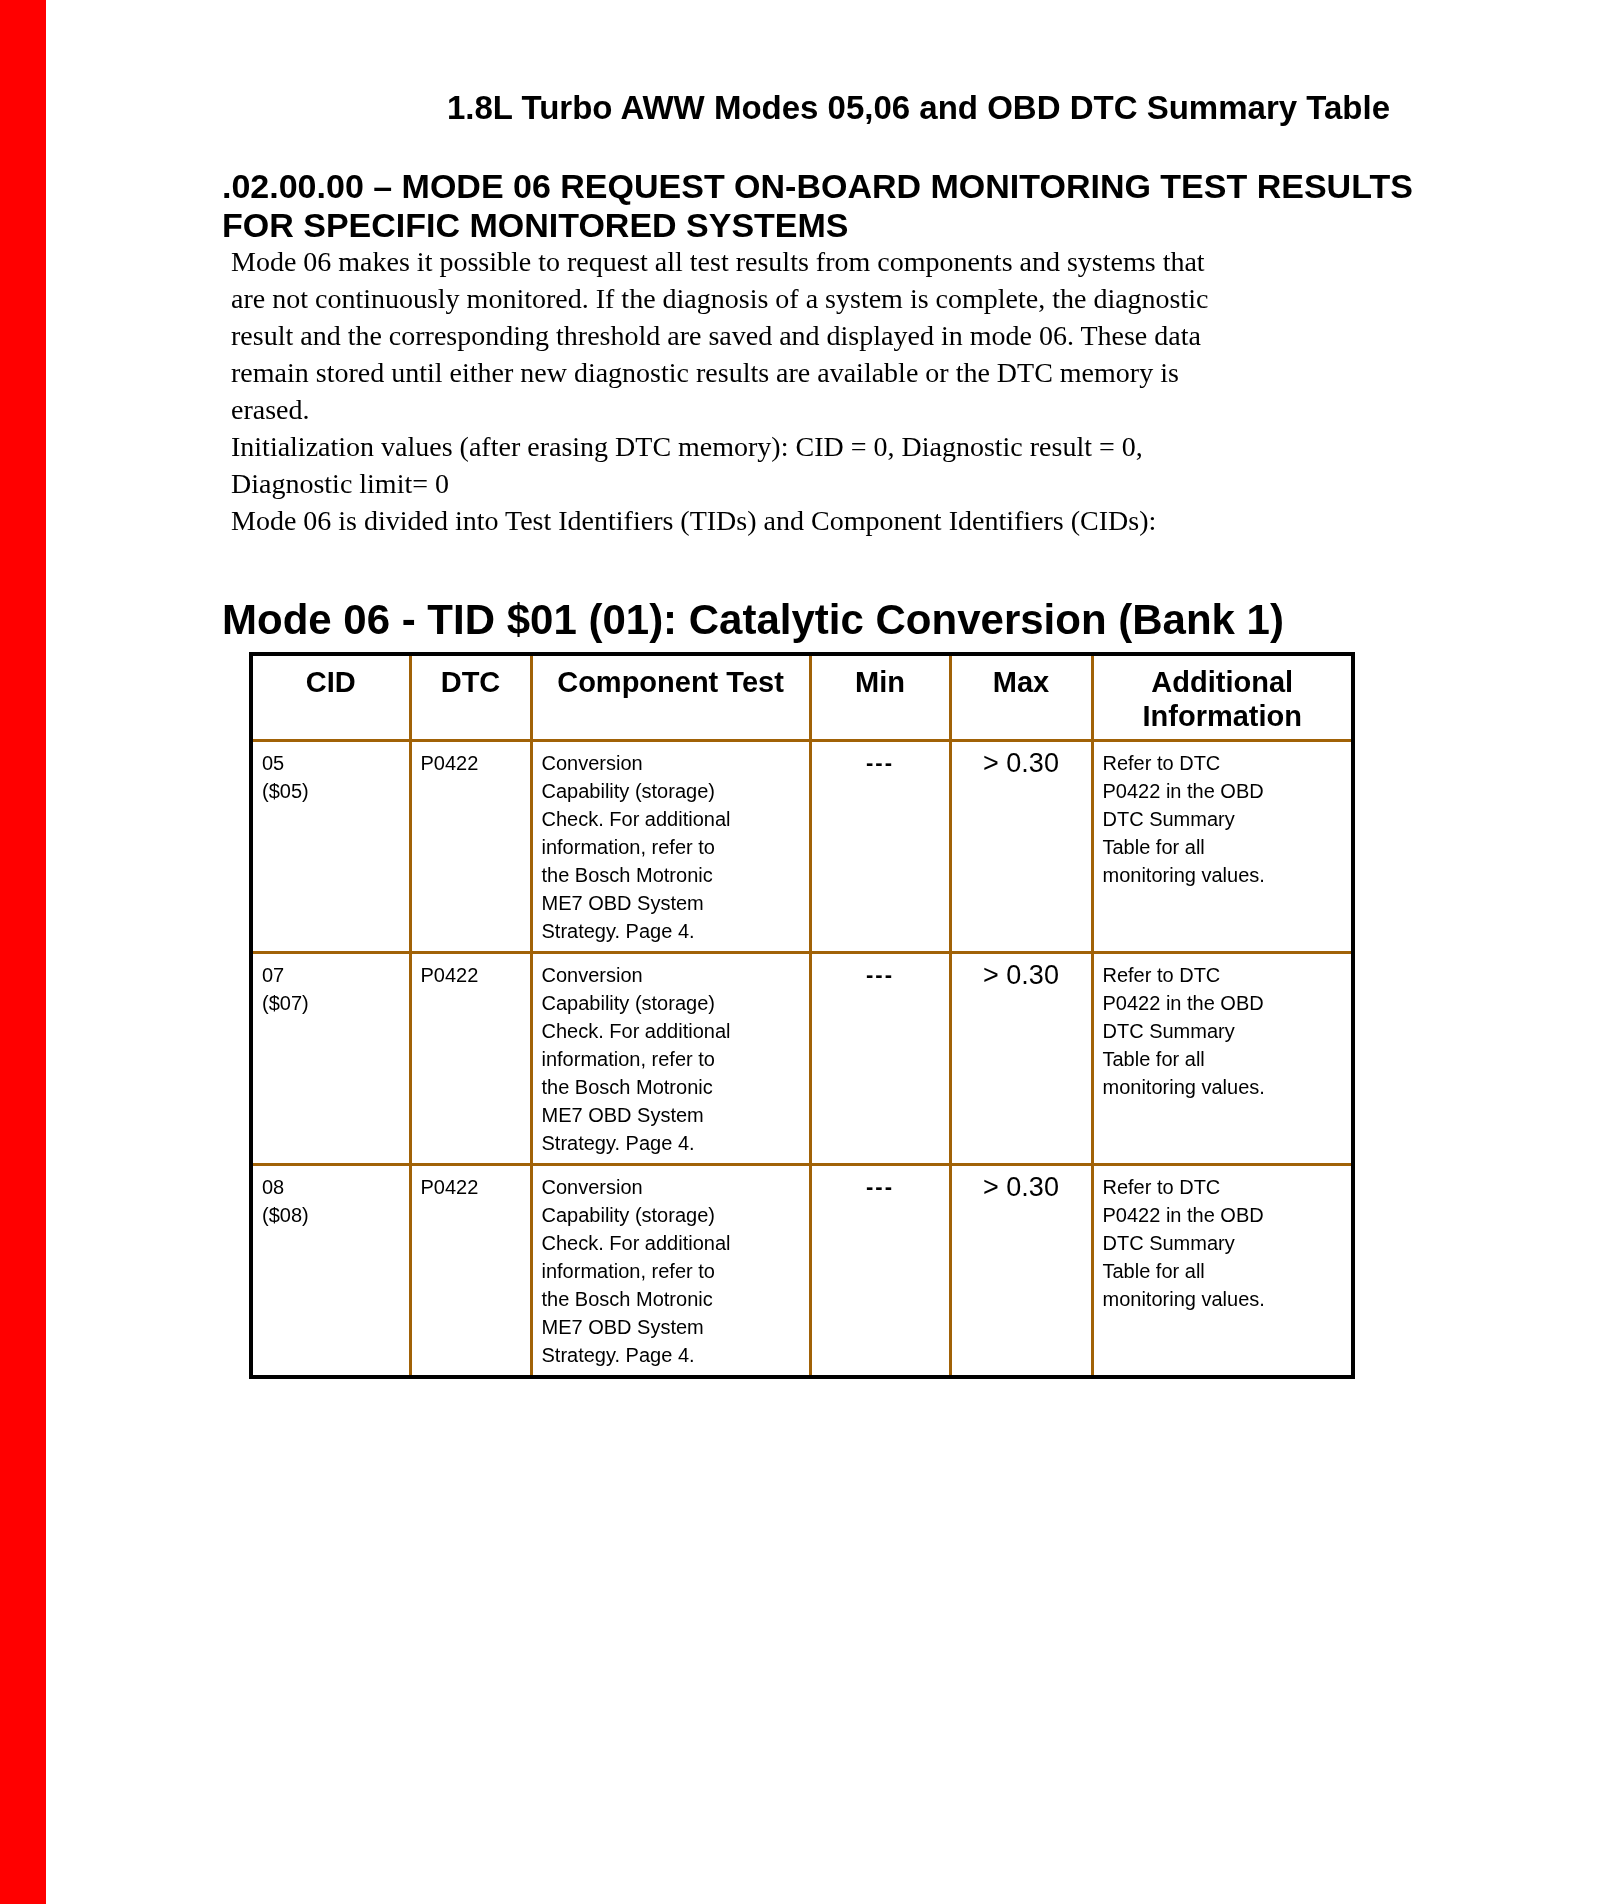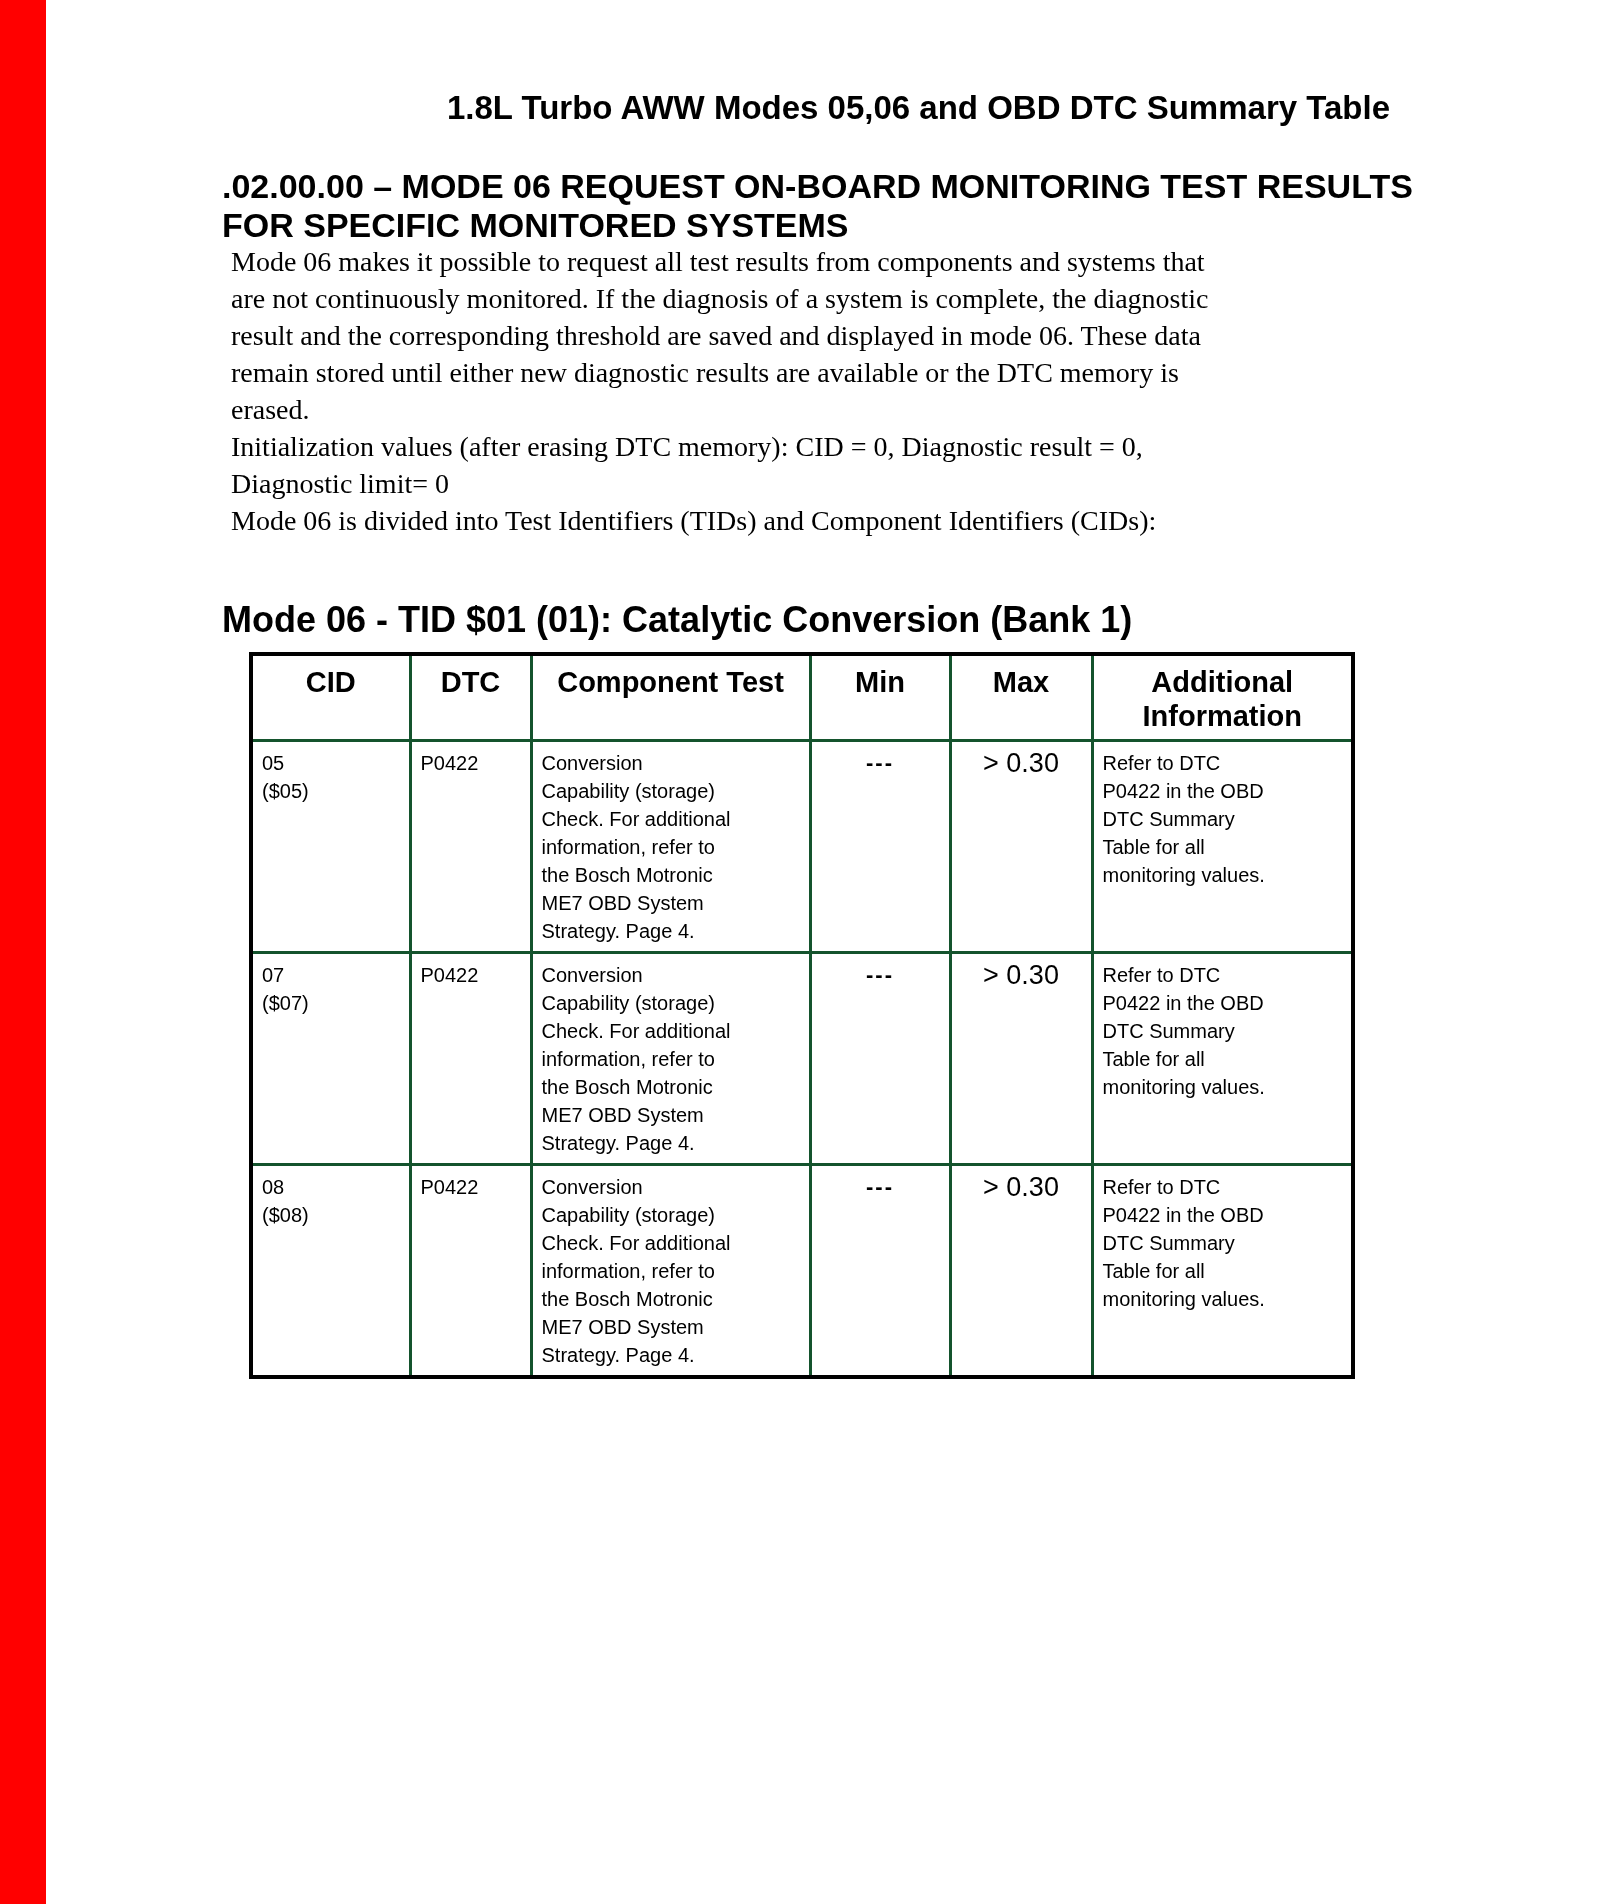--- a/index.html
+++ b/index.html
@@ -39,34 +39,34 @@
     left: 231px; top: 243px; width: 1260px;
     font-family: "Liberation Serif", serif;
     font-size: 28px;
     line-height: 37px;
     white-space: pre;
   }
   .table-title {
     position: absolute;
     left: 222px; top: 600px; width: 1168px;
     font-weight: bold;
-    font-size: 36px;
+    font-size: 42px;
     line-height: 40px;
     white-space: pre;
   }
   table.dtc {
     position: absolute;
     left: 249px; top: 652px;
     border-collapse: collapse;
     table-layout: fixed;
     border: 4px solid #000;
     background: #fff;
   }
   table.dtc th, table.dtc td {
-    border: 3px solid #14532d;
+    border: 3px solid #a16207;
     vertical-align: top;
     white-space: pre;
     overflow: hidden;
   }
   table.dtc th {
     font-weight: bold;
     font-size: 29px;
     line-height: 34px;
     text-align: center;
     padding: 9px 4px 6px 4px;

